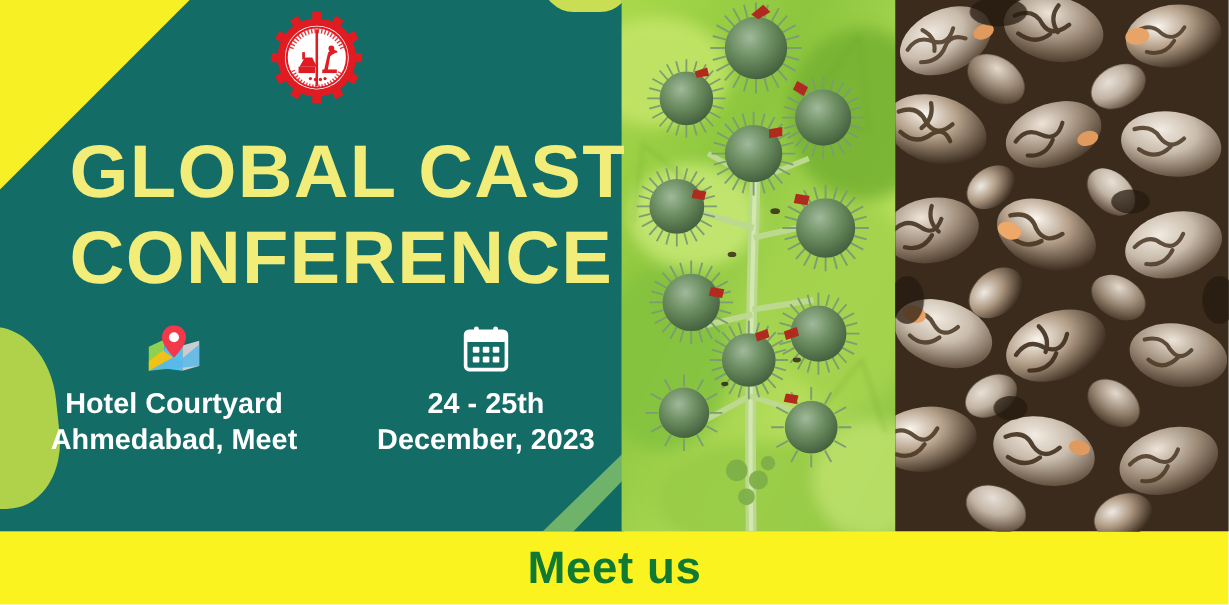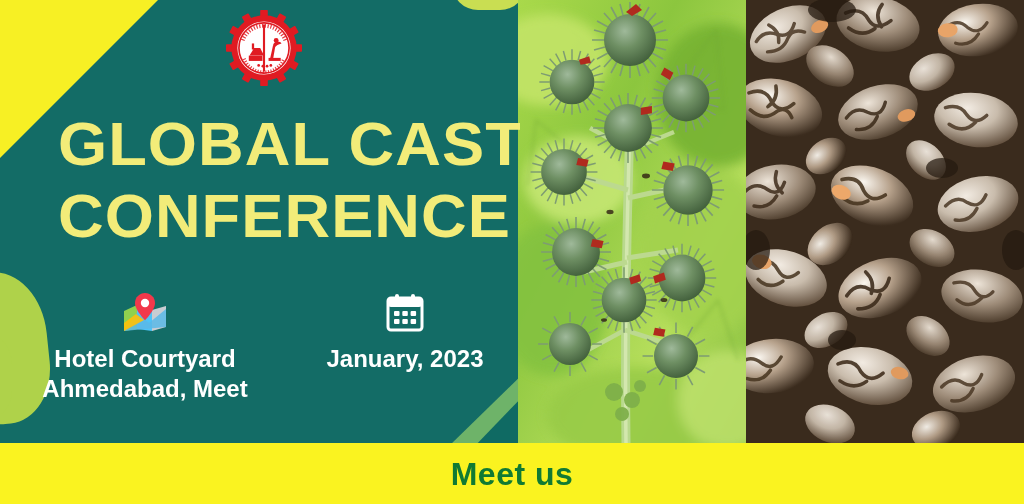--- a/index.html
+++ b/index.html
@@ -97,21 +97,21 @@
     line-height:72px;
     letter-spacing:1px;
     transform:scaleX(1.02);
     transform-origin:left center;
     white-space:nowrap;
   }
 
   
   .info-row {
     position:absolute;
-    left:0; top:290px;
+    left:0; top:268px;
     width:520px;
     display:flex;
     z-index:5;
   }
   .info-col { display:flex; flex-direction:column; align-items:center; }
   .info-col.venue { width:290px; }
   .info-col.date  { width:230px; }
 
   .icon-box { height:46px; display:flex; align-items:center; justify-content:center; }
   .icon-box svg { display:block; }
@@ -145,21 +145,21 @@
     width:1024px; height:61px;
     background:#FAF320;
     display:flex;
     align-items:center;
     justify-content:center;
     z-index:8;
   }
   .footer-text {
     color:#107A33;
     font-weight:bold;
-    font-size:32px;
+    font-size:38px;
     letter-spacing:0.5px;
     line-height:40px;
   }
 </style>
 </head>
 <body>
 
 <div id="banner">
 
   <div class="green-panel">
@@ -261,21 +261,22 @@
               <rect x="9" y="18" width="5.5" height="5" rx="1"></rect>
               <rect x="17.3" y="18" width="5.5" height="5" rx="1"></rect>
               <rect x="25.6" y="18" width="5.5" height="5" rx="1"></rect>
               <rect x="9" y="26" width="5.5" height="5" rx="1"></rect>
               <rect x="17.3" y="26" width="5.5" height="5" rx="1"></rect>
               <rect x="25.6" y="26" width="5.5" height="5" rx="1"></rect>
             </g>
           </svg>
         </div>
         <div class="info-text">
-          <span class="ln">January, 2023</span>
+          <span class="ln">24 - 25th</span>
+          <span class="ln">December, 2023</span>
         </div>
       </div>
 
     </div>
   </div>
 
   <div class="photo photo-plant">
     <svg viewBox="0 0 228 443" preserveAspectRatio="xMidYMid slice" xmlns="http://www.w3.org/2000/svg">
       <defs>
         <linearGradient id="leafBg" x1="0" y1="0" x2="1" y2="1">

